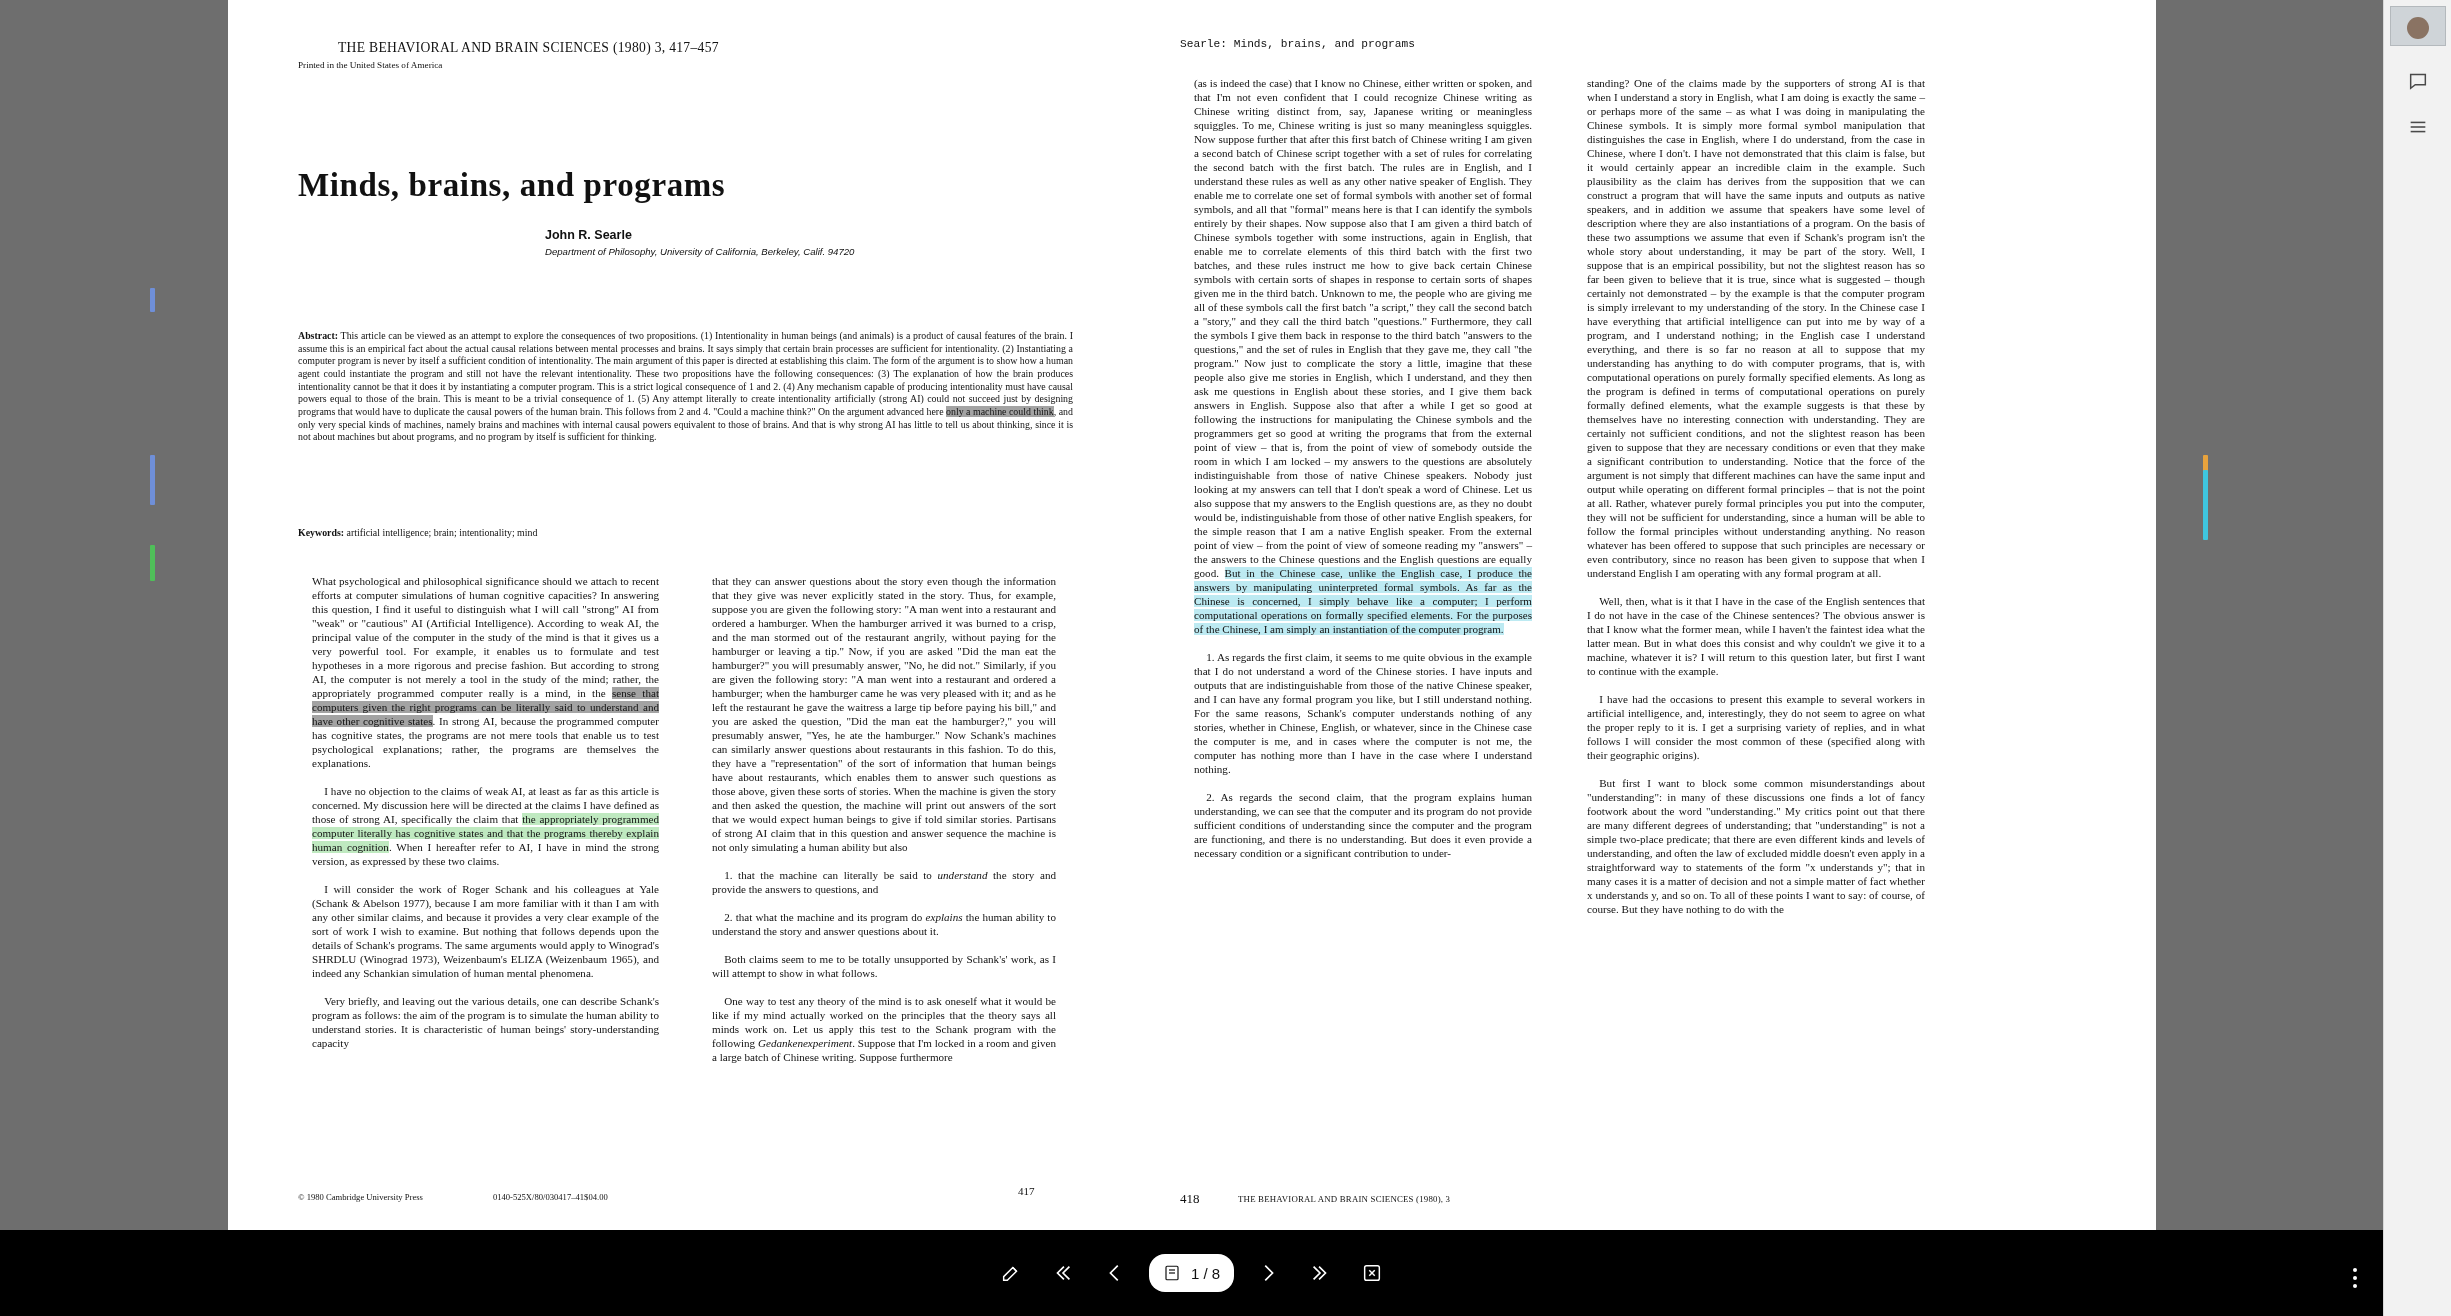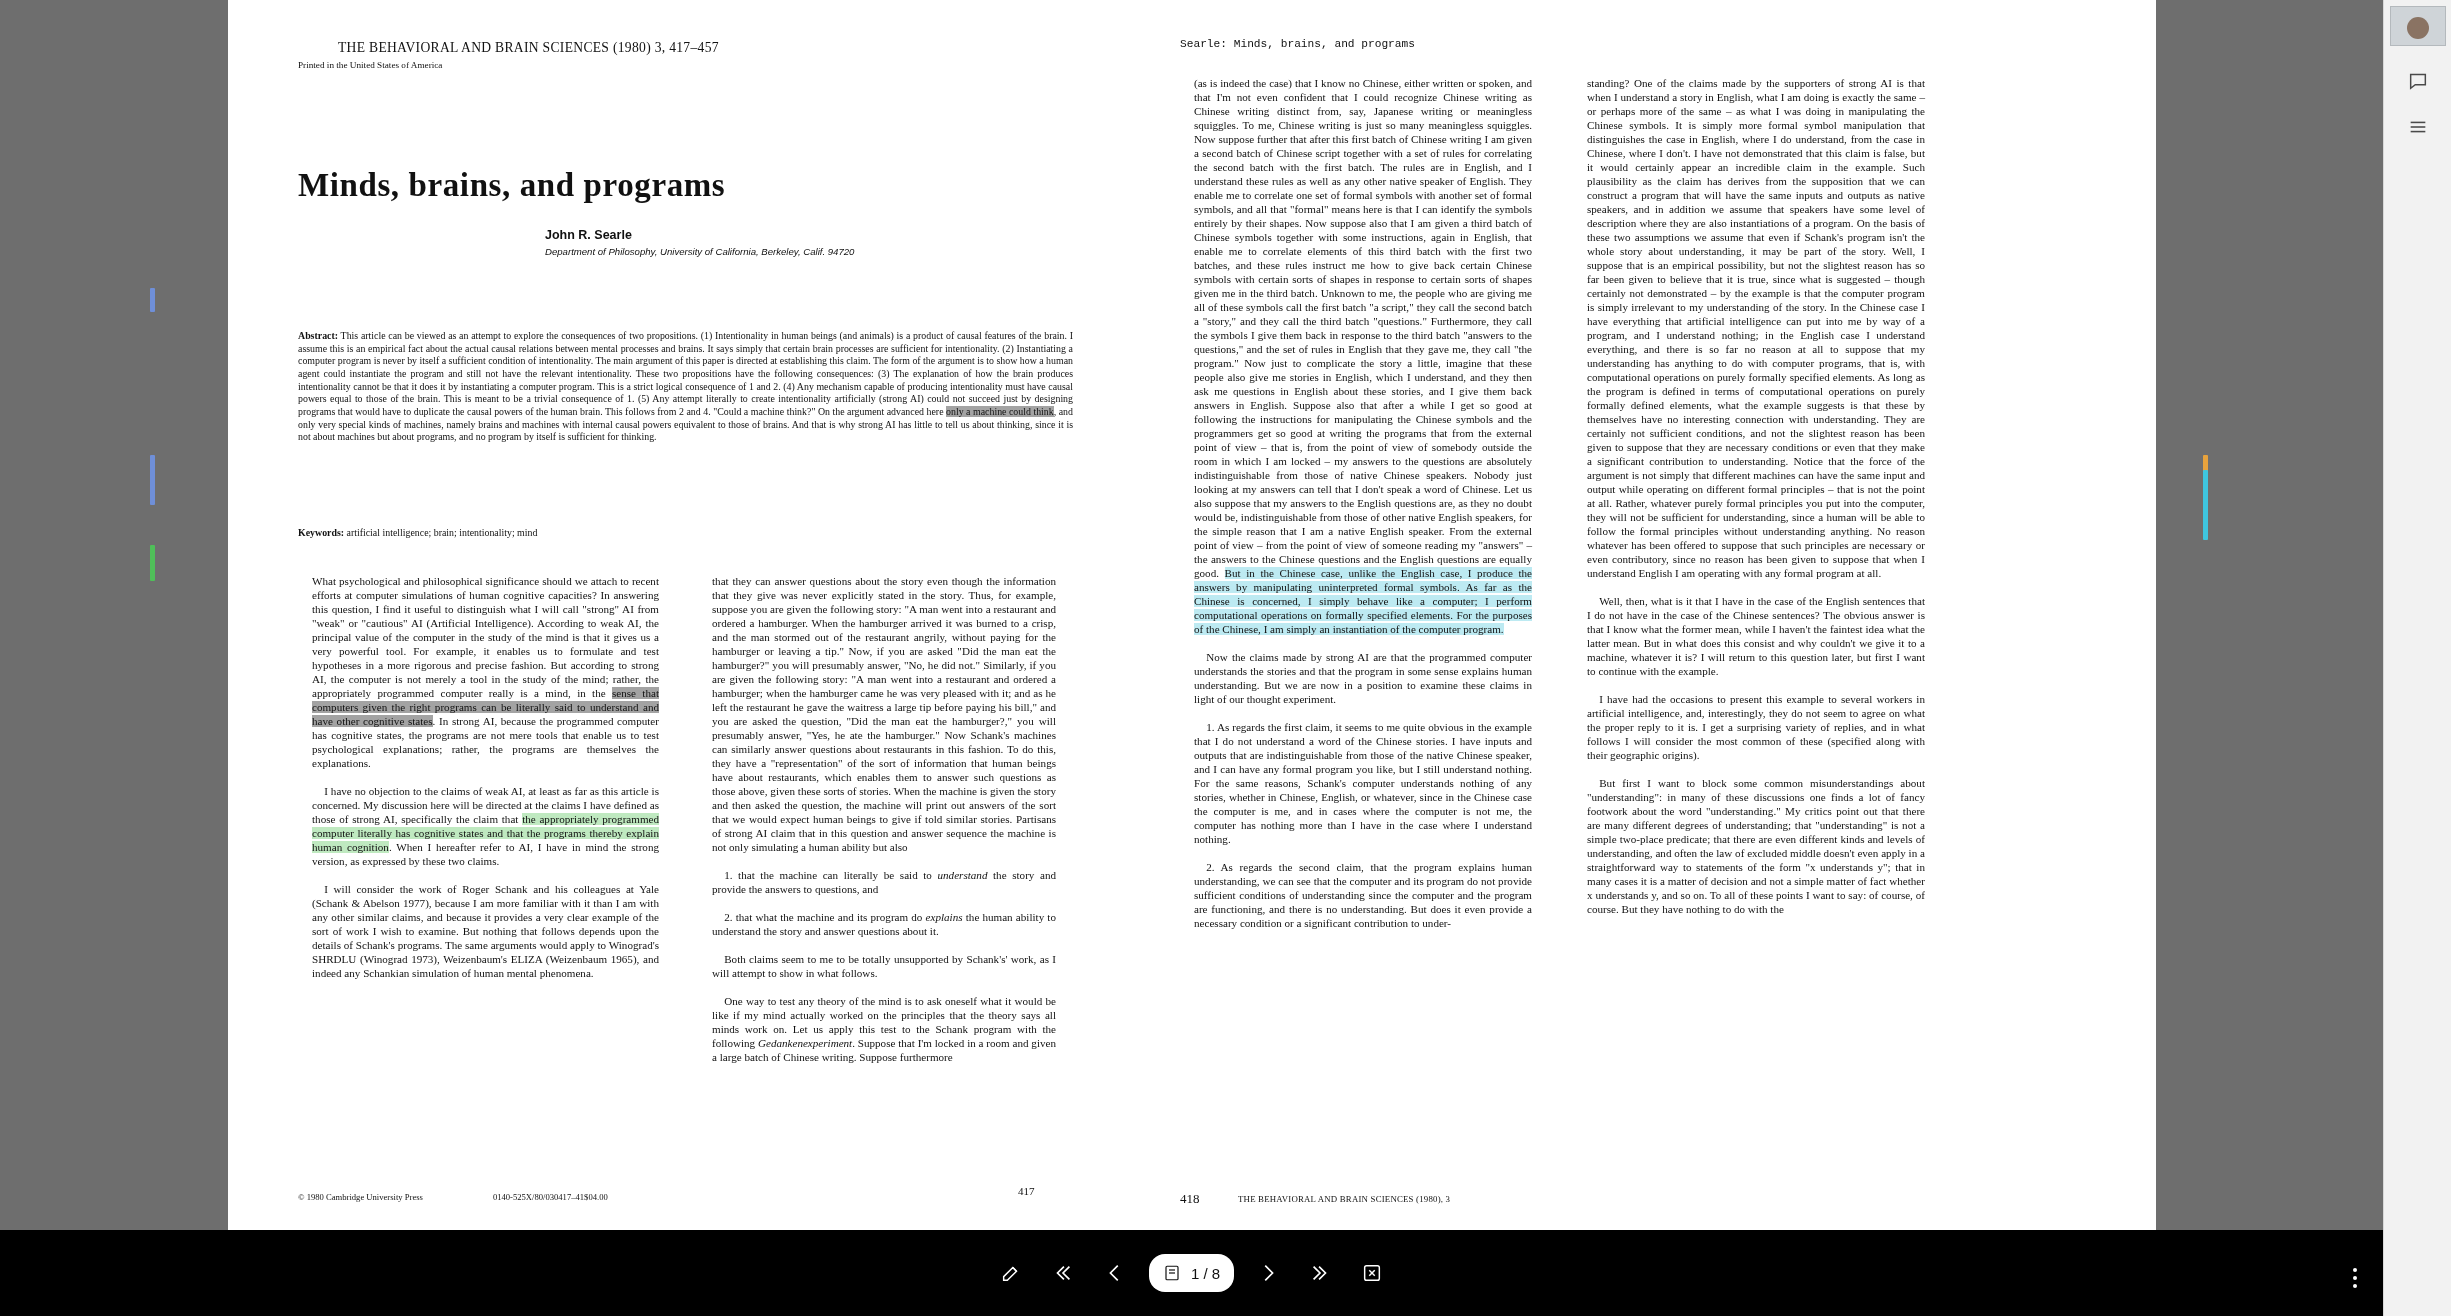--- a/index.html
+++ b/index.html
@@ -282,33 +282,33 @@
         <div class="keywords">
           <b>Keywords:</b><span> artificial intelligence; brain; intentionality; mind</span>
         </div>
 
         <div class="rp-head">Searle: Minds, brains, and programs</div>
 
         <div class="col c1">
           <p class="noind"><span>What psychological and philosophical significance should we attach to recent efforts at computer simulations of human cognitive capacities? In answering this question, I find it useful to distinguish what I will call "strong" AI from "weak" or "cautious" AI (Artificial Intelligence). According to weak AI, the principal value of the computer in the study of the mind is that it gives us a very powerful tool. For example, it enables us to formulate and test hypotheses in a more rigorous and precise fashion. But according to strong AI, the computer is not merely a tool in the study of the mind; rather, the appropriately programmed computer really is a mind, in the </span><span class="hl-blue">sense that computers given the right programs can be literally said to </span><span class="hl-blue it">understand</span><span class="hl-blue"> and have other cognitive states</span><span>. In strong AI, because the programmed computer has cognitive states, the programs are not mere tools that enable us to test psychological explanations; rather, the programs are themselves the explanations.</span></p>
           <p><span>I have no objection to the claims of weak AI, at least as far as this article is concerned. My discussion here will be directed at the claims I have defined as those of strong AI, specifically the claim that </span><span class="hl-green">the appropriately programmed computer literally has cognitive states and that the programs thereby explain human cognition</span><span>. When I hereafter refer to AI, I have in mind the strong version, as expressed by these two claims.</span></p>
           <p>I will consider the work of Roger Schank and his colleagues at Yale (Schank &amp; Abelson 1977), because I am more familiar with it than I am with any other similar claims, and because it provides a very clear example of the sort of work I wish to examine. But nothing that follows depends upon the details of Schank's programs. The same arguments would apply to Winograd's SHRDLU (Winograd 1973), Weizenbaum's ELIZA (Weizenbaum 1965), and indeed any Schankian simulation of human mental phenomena.</p>
+          <p>Very briefly, and leaving out the various details, one can describe Schank's program as follows: the aim of the program is to simulate the human ability to understand stories. It is characteristic of human beings' story-understanding capacity</p>
         </div>
 
         <div class="col c2">
           <p class="noind">that they can answer questions about the story even though the information that they give was never explicitly stated in the story. Thus, for example, suppose you are given the following story: "A man went into a restaurant and ordered a hamburger. When the hamburger arrived it was burned to a crisp, and the man stormed out of the restaurant angrily, without paying for the hamburger or leaving a tip." Now, if you are asked "Did the man eat the hamburger?" you will presumably answer, "No, he did not." Similarly, if you are given the following story: "A man went into a restaurant and ordered a hamburger; when the hamburger came he was very pleased with it; and as he left the restaurant he gave the waitress a large tip before paying his bill," and you are asked the question, "Did the man eat the hamburger?," you will presumably answer, "Yes, he ate the hamburger." Now Schank's machines can similarly answer questions about restaurants in this fashion. To do this, they have a "representation" of the sort of information that human beings have about restaurants, which enables them to answer such questions as those above, given these sorts of stories. When the machine is given the story and then asked the question, the machine will print out answers of the sort that we would expect human beings to give if told similar stories. Partisans of strong AI claim that in this question and answer sequence the machine is not only simulating a human ability but also</p>
           <p><span>1. that the machine can literally be said to </span><i class="it">understand</i><span> the story and provide the answers to questions, and</span></p>
           <p><span>2. that what the machine and its program do </span><i class="it">explains</i><span> the human ability to understand the story and answer questions about it.</span></p>
           <p>Both claims seem to me to be totally unsupported by Schank's' work, as I will attempt to show in what follows.</p>
           <p><span>One way to test any theory of the mind is to ask oneself what it would be like if my mind actually worked on the principles that the theory says all minds work on. Let us apply this test to the Schank program with the following </span><i class="it">Gedankenexperiment</i><span>. Suppose that I'm locked in a room and given a large batch of Chinese writing. Suppose furthermore</span></p>
         </div>
 
         <div class="col c3">
           <p class="noind"><span>(as is indeed the case) that I know no Chinese, either written or spoken, and that I'm not even confident that I could recognize Chinese writing as Chinese writing distinct from, say, Japanese writing or meaningless squiggles. To me, Chinese writing is just so many meaningless squiggles. Now suppose further that after this first batch of Chinese writing I am given a second batch of Chinese script together with a set of rules for correlating the second batch with the first batch. The rules are in English, and I understand these rules as well as any other native speaker of English. They enable me to correlate one set of formal symbols with another set of formal symbols, and all that "formal" means here is that I can identify the symbols entirely by their shapes. Now suppose also that I am given a third batch of Chinese symbols together with some instructions, again in English, that enable me to correlate elements of this third batch with the first two batches, and these rules instruct me how to give back certain Chinese symbols with certain sorts of shapes in response to certain sorts of shapes given me in the third batch. Unknown to me, the people who are giving me all of these symbols call the first batch "a script," they call the second batch a "story," and they call the third batch "questions." Furthermore, they call the symbols I give them back in response to the third batch "answers to the questions," and the set of rules in English that they gave me, they call "the program." Now just to complicate the story a little, imagine that these people also give me stories in English, which I understand, and they then ask me questions in English about these stories, and I give them back answers in English. Suppose also that after a while I get so good at following the instructions for manipulating the Chinese symbols and the programmers get so good at writing the programs that from the external point of view – that is, from the point of view of somebody outside the room in which I am locked – my answers to the questions are absolutely indistinguishable from those of native Chinese speakers. Nobody just looking at my answers can tell that I don't speak a word of Chinese. Let us also suppose that my answers to the English questions are, as they no doubt would be, indistinguishable from those of other native English speakers, for the simple reason that I am a native English speaker. From the external point of view – from the point of view of someone reading my "answers" – the answers to the Chinese questions and the English questions are equally good. </span><span class="hl-cyan">But in the Chinese case, unlike the English case, I produce the answers by manipulating uninterpreted formal symbols. As far as the Chinese is concerned, I simply behave like a computer; I perform computational operations on formally specified elements. For the purposes of the Chinese, I am simply an instantiation of the computer program.</span></p>
-          <p>Now the claims made by strong AI are that the programmed computer understands the stories and that the program in some sense explains human understanding. But we are now in a position to examine these claims in light of our thought experiment.</p>
           <p>1. As regards the first claim, it seems to me quite obvious in the example that I do not understand a word of the Chinese stories. I have inputs and outputs that are indistinguishable from those of the native Chinese speaker, and I can have any formal program you like, but I still understand nothing. For the same reasons, Schank's computer understands nothing of any stories, whether in Chinese, English, or whatever, since in the Chinese case the computer is me, and in cases where the computer is not me, the computer has nothing more than I have in the case where I understand nothing.</p>
           <p>2. As regards the second claim, that the program explains human understanding, we can see that the computer and its program do not provide sufficient conditions of understanding since the computer and the program are functioning, and there is no understanding. But does it even provide a necessary condition or a significant contribution to under-</p>
         </div>
 
         <div class="col c4">
           <p class="noind">standing? One of the claims made by the supporters of strong AI is that when I understand a story in English, what I am doing is exactly the same – or perhaps more of the same – as what I was doing in manipulating the Chinese symbols. It is simply more formal symbol manipulation that distinguishes the case in English, where I do understand, from the case in Chinese, where I don't. I have not demonstrated that this claim is false, but it would certainly appear an incredible claim in the example. Such plausibility as the claim has derives from the supposition that we can construct a program that will have the same inputs and outputs as native speakers, and in addition we assume that speakers have some level of description where they are also instantiations of a program. On the basis of these two assumptions we assume that even if Schank's program isn't the whole story about understanding, it may be part of the story. Well, I suppose that is an empirical possibility, but not the slightest reason has so far been given to believe that it is true, since what is suggested – though certainly not demonstrated – by the example is that the computer program is simply irrelevant to my understanding of the story. In the Chinese case I have everything that artificial intelligence can put into me by way of a program, and I understand nothing; in the English case I understand everything, and there is so far no reason at all to suppose that my understanding has anything to do with computer programs, that is, with computational operations on purely formally specified elements. As long as the program is defined in terms of computational operations on purely formally defined elements, what the example suggests is that these by themselves have no interesting connection with understanding. They are certainly not sufficient conditions, and not the slightest reason has been given to suppose that they are necessary conditions or even that they make a significant contribution to understanding. Notice that the force of the argument is not simply that different machines can have the same input and output while operating on different formal principles – that is not the point at all. Rather, whatever purely formal principles you put into the computer, they will not be sufficient for understanding, since a human will be able to follow the formal principles without understanding anything. No reason whatever has been offered to suppose that such principles are necessary or even contributory, since no reason has been given to suppose that when I understand English I am operating with any formal program at all.</p>
           <p>Well, then, what is it that I have in the case of the English sentences that I do not have in the case of the Chinese sentences? The obvious answer is that I know what the former mean, while I haven't the faintest idea what the latter mean. But in what does this consist and why couldn't we give it to a machine, whatever it is? I will return to this question later, but first I want to continue with the example.</p>
           <p>I have had the occasions to present this example to several workers in artificial intelligence, and, interestingly, they do not seem to agree on what the proper reply to it is. I get a surprising variety of replies, and in what follows I will consider the most common of these (specified along with their geographic origins).</p>
           <p>But first I want to block some common misunderstandings about "understanding": in many of these discussions one finds a lot of fancy footwork about the word "understanding." My critics point out that there are many different degrees of understanding; that "understanding" is not a simple two-place predicate; that there are even different kinds and levels of understanding, and often the law of excluded middle doesn't even apply in a straightforward way to statements of the form "x understands y"; that in many cases it is a matter of decision and not a simple matter of fact whether x understands y, and so on. To all of these points I want to say: of course, of course. But they have nothing to do with the</p>
         </div>

